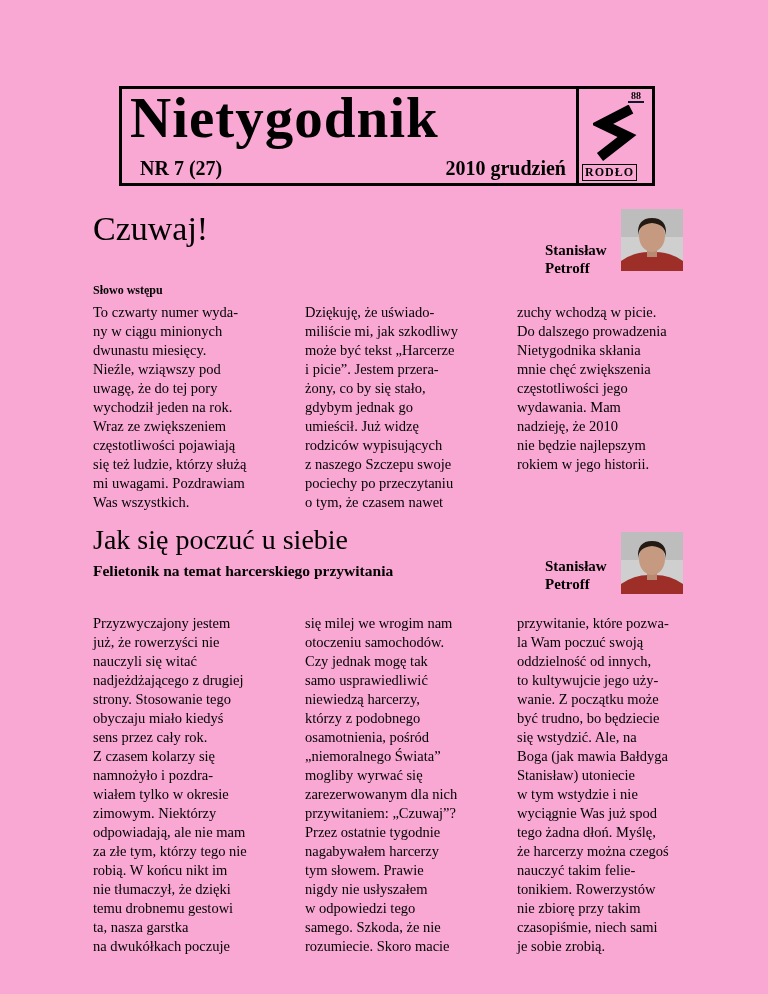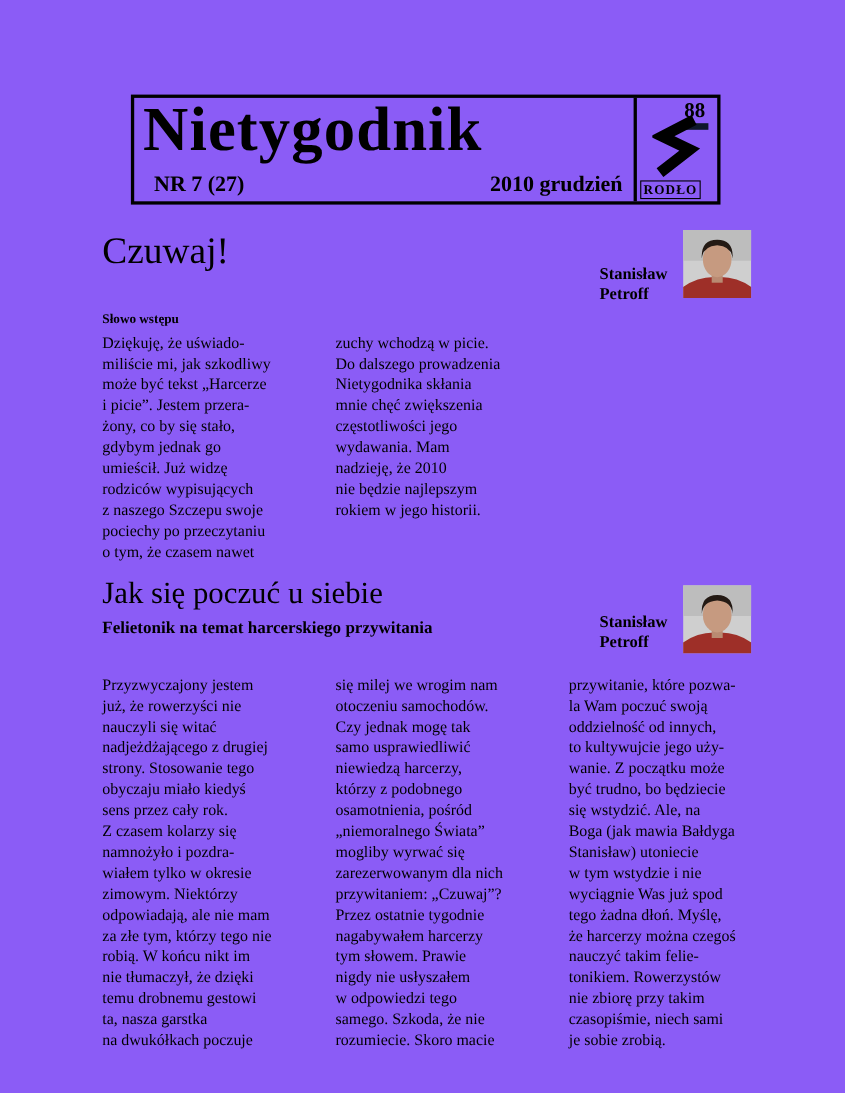--- a/index.html
+++ b/index.html
@@ -6,21 +6,21 @@
     margin: 0;
     padding: 0;
     background: #ffffff;
     font-family: "Liberation Serif", "DejaVu Serif", serif;
     color: #000000;
   }
   .page {
     position: relative;
     width: 768px;
     height: 994px;
-    background: #8b5cf6;
+    background: #f9a8d4;
     overflow: hidden;
   }
 
   
   .masthead {
     position: absolute;
     left: 119px;
     top: 86px;
     width: 536px;
     height: 100px;
@@ -55,23 +55,23 @@
   .logo-box {
     flex: 0 0 76px;
     border-left: 3px solid #000;
     position: relative;
     box-sizing: border-box;
   }
   .logo-88 {
     position: absolute;
     top: 1px;
     right: 8px;
-    font-size: 19px;
-    font-weight: bold;
-    border-bottom: 6px solid #0f172a;
+    font-size: 10px;
+    font-weight: bold;
+    border-bottom: 2px solid #0f172a;
     padding: 0 3px 0 3px;
   }
   .rodlo-symbol {
     position: absolute;
     left: 14px;
     top: 16px;
   }
   .logo-rodlo {
     position: absolute;
     left: 3px;
@@ -178,20 +178,31 @@
     <rect width="62" height="28" fill="#bdbdbd"></rect>
     <path d="M0,62 L0,52 Q14,42 31,43 Q48,42 62,52 L62,62 Z" fill="#9e2f28"></path>
     <rect x="26" y="36" width="10" height="12" fill="#b98a72"></rect>
     <ellipse cx="31" cy="27" rx="13" ry="16" fill="#c69a80"></ellipse>
     <path d="M17,26 Q16,9 31,9 Q46,9 45,26 Q44,15 31,14 Q18,15 17,26 Z" fill="#241a14"></path>
   </svg>
 
   <div class="section-heading">Słowo wstępu</div>
 
   <div class="cols a1">
+    <div class="col">To czwarty numer wyda-
+ny w ciągu minionych
+dwunastu miesięcy.
+Nieźle, wziąwszy pod
+uwagę, że do tej pory
+wychodził jeden na rok.
+Wraz ze zwiększeniem
+częstotliwości pojawiają
+się też ludzie, którzy służą
+mi uwagami. Pozdrawiam
+Was wszystkich.</div>
     <div class="col">Dziękuję, że uświado-
 miliście mi, jak szkodliwy
 może być tekst „Harcerze
 i picie”. Jestem przera-
 żony, co by się stało,
 gdybym jednak go
 umieścił. Już widzę
 rodziców wypisujących
 z naszego Szczepu swoje
 pociechy po przeczytaniu

